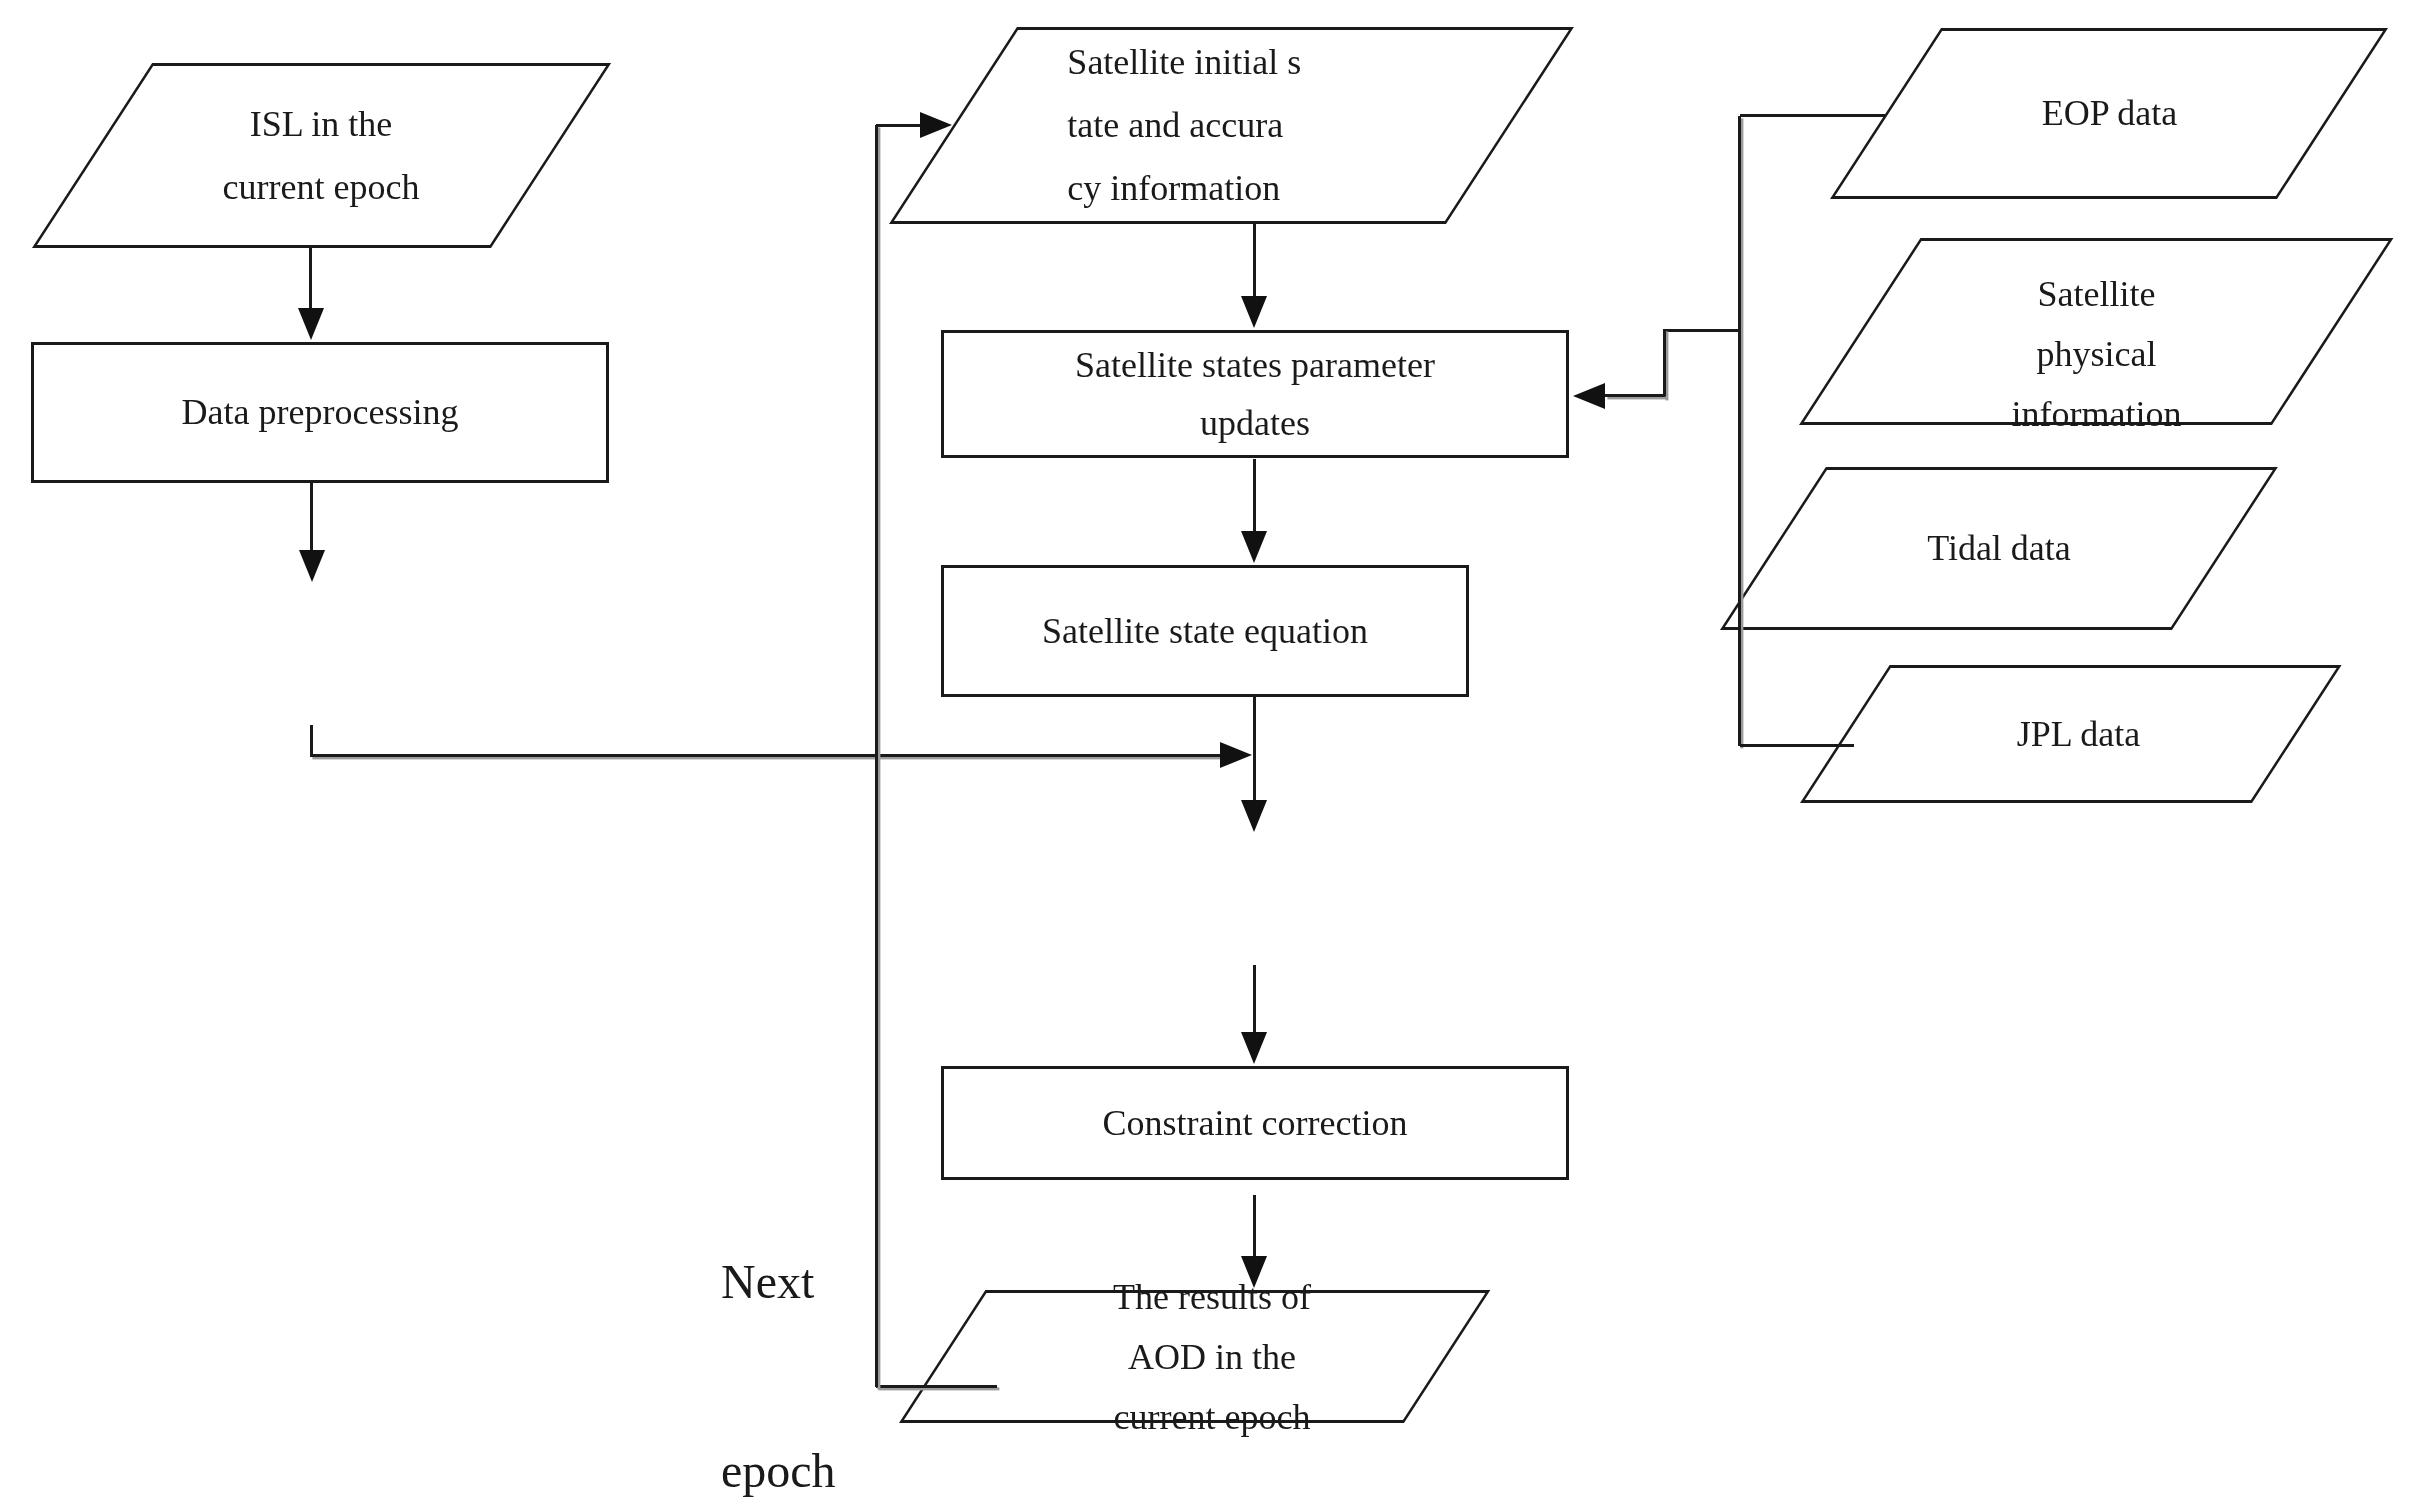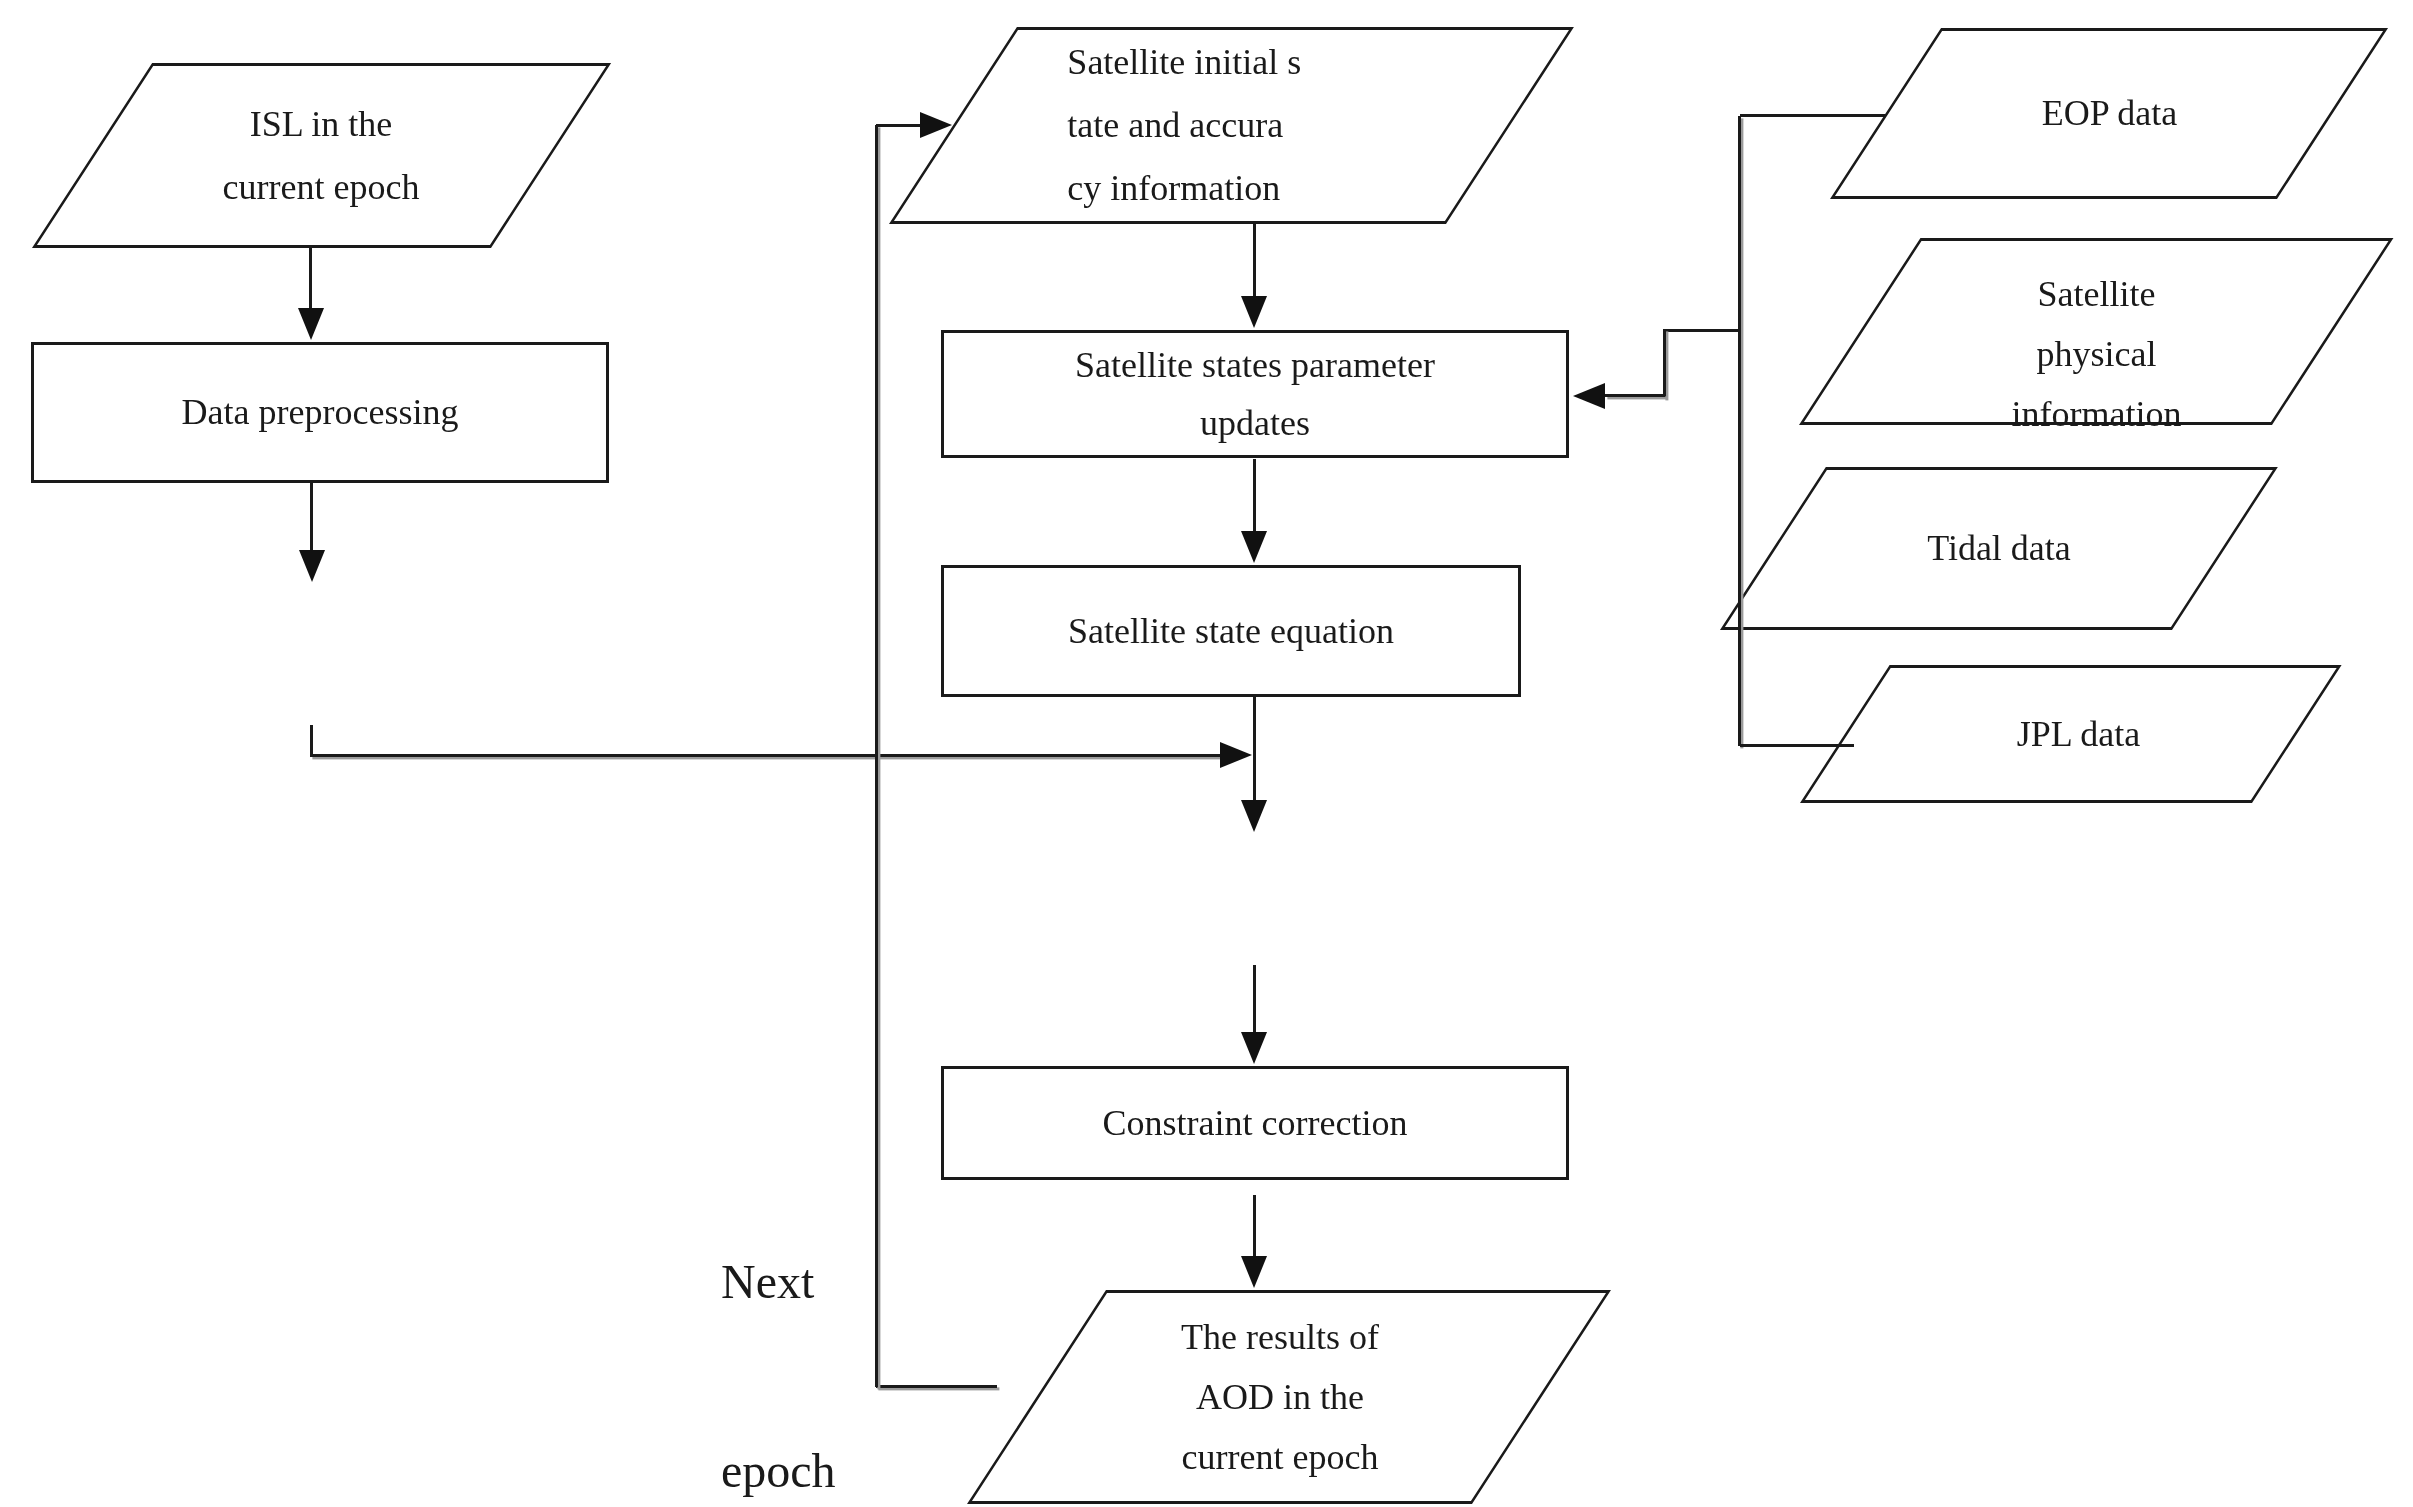--- a/index.html
+++ b/index.html
@@ -62,30 +62,30 @@
     </div>
   </div>
 
   <div class="box" style="left:941px;top:330px;width:628px;height:128px;">
     <div class="label" style="line-height:58px;">
       <div class="ln">Satellite states parameter</div>
       <div class="ln">updates</div>
     </div>
   </div>
 
-  <div class="box" style="left:941px;top:565px;width:580px;height:132px;">
+  <div class="box" style="left:941px;top:565px;width:528px;height:132px;">
     <div class="label">Satellite state equation</div>
   </div>
 
 
   <div class="box" style="left:941px;top:1066px;width:628px;height:114px;">
     <div class="label">Constraint correction</div>
   </div>
 
-  <div class="node" style="left:967px;top:1290px;width:626px;height:214px;">
+  <div class="node" style="left:899px;top:1290px;width:626px;height:133px;">
     <div class="pgram-shape" style="width:505px;"></div>
     <div class="label" style="line-height:60px;">
       <div class="ln">The results of</div>
       <div class="ln">AOD in the</div>
       <div class="ln">current epoch</div>
     </div>
   </div>
 
   <div class="v" style="left:1253px;top:224px;height:74px;"></div>
   <div class="ah down" style="left:1241px;top:296px;"></div>

